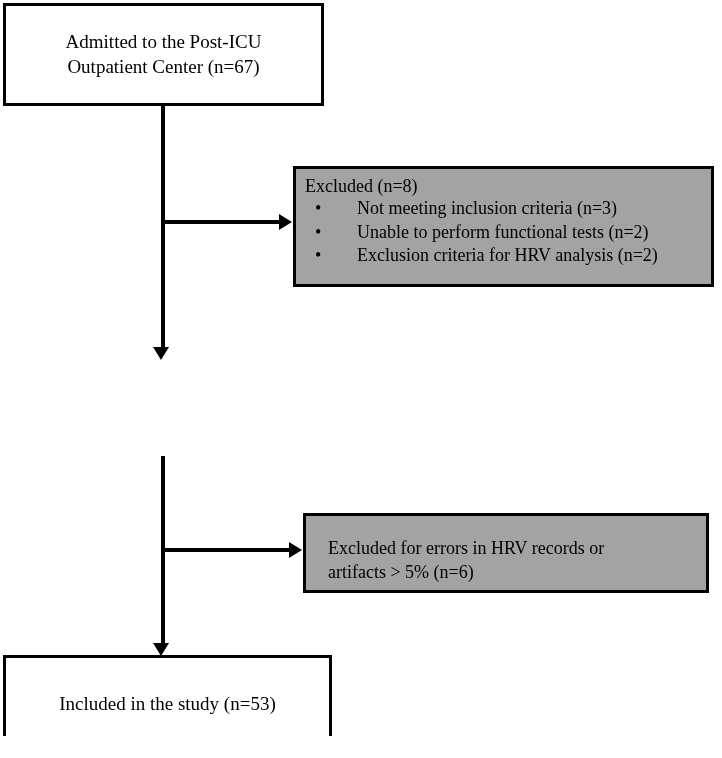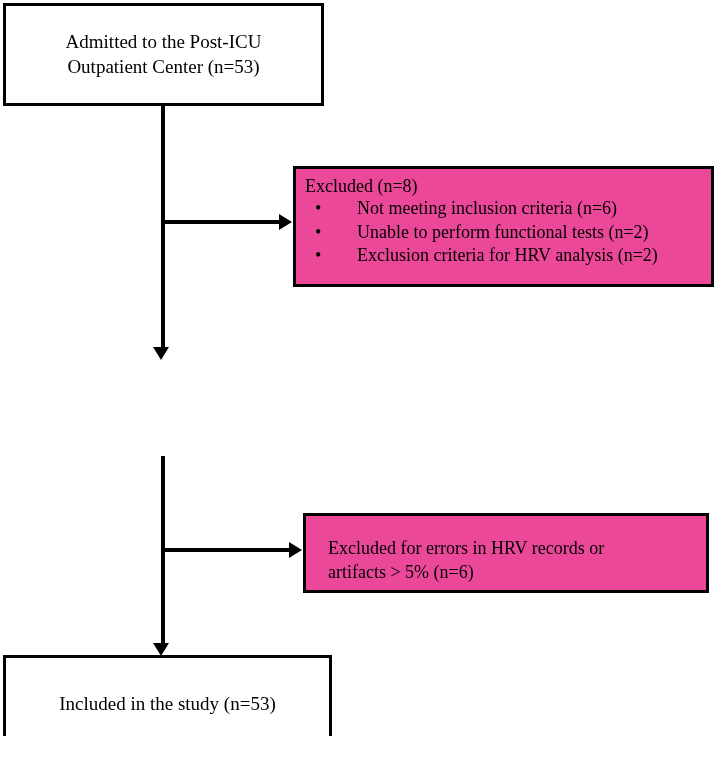--- a/index.html
+++ b/index.html
@@ -58,21 +58,21 @@
     top: 655px;
     width: 329px;
     height: 99px;
   }
 
   
   .excl-box {
     position: absolute;
     box-sizing: border-box;
     border: 3px solid #000000;
-    background: #ec4899;
+    background: #a3a3a3;
     display: block;
   }
   #excl-1 {
     left: 293px;
     top: 166px;
     width: 421px;
     height: 121px;
     padding: 7px 6px 5px 9px;
   }
   #excl-2 {
@@ -158,35 +158,35 @@
   
   #branch-2 { left: 161px; top: 548px; width: 130px; }
   #branch-2-head { left: 289px; top: 542px; }
 </style>
 </head>
 <body>
 
 <div id="canvas">
 
   <div class="node" id="node-admitted">
-    <span class="node-text"><span>Admitted to the Post-ICU</span><br><span>Outpatient Center (n=53)</span></span>
+    <span class="node-text"><span>Admitted to the Post-ICU</span><br><span>Outpatient Center (n=67)</span></span>
   </div>
 
   <div class="vline" id="trunk-1"></div>
   <div class="arrow-down" id="trunk-1-head"></div>
 
   <div class="hline" id="branch-1"></div>
   <div class="arrow-right" id="branch-1-head"></div>
 
   <div class="excl-box" id="excl-1">
     <div class="excl-title">Excluded (n=8)</div>
     <ul class="excl-list">
       <li>
         <span class="bullet">•</span>
-        <span>Not meeting inclusion criteria  (n=6)</span>
+        <span>Not meeting inclusion criteria  (n=3)</span>
       </li>
       <li>
         <span class="bullet">•</span>
         <span>Unable to perform functional tests (n=2)</span>
       </li>
       <li>
         <span class="bullet">•</span>
         <span>Exclusion criteria for HRV analysis (n=2)</span>
       </li>
     </ul>

